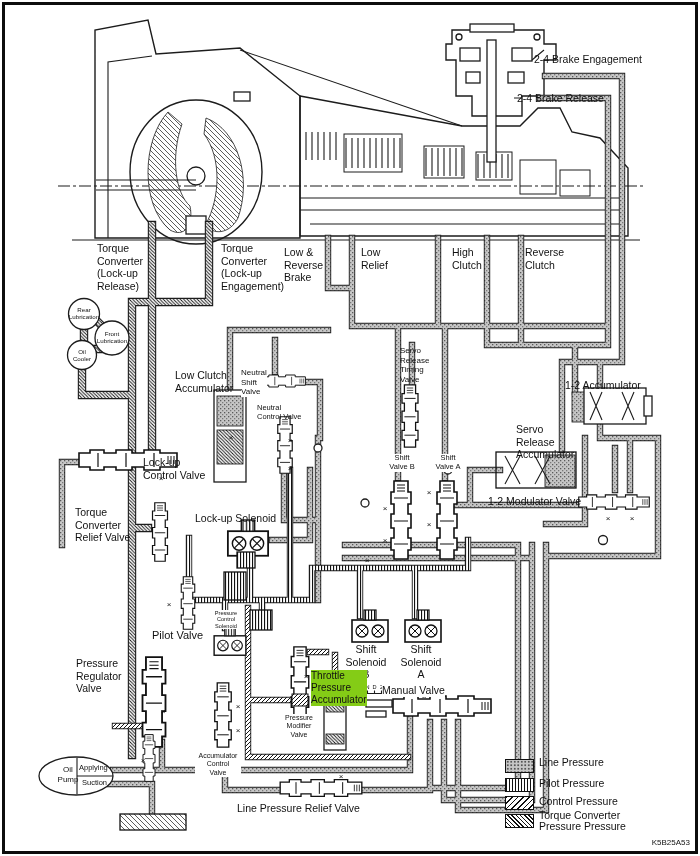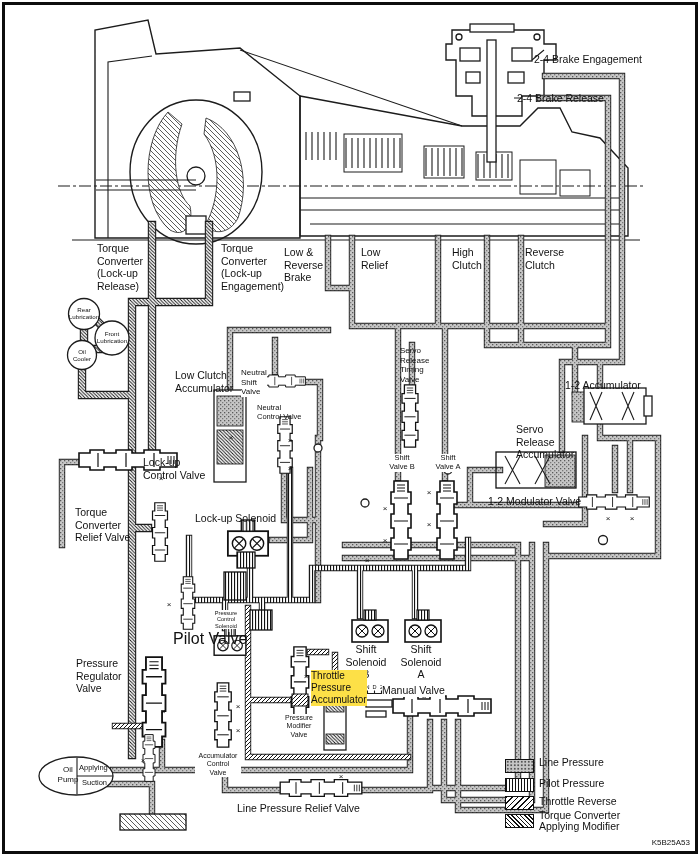--- a/index.html
+++ b/index.html
@@ -2,21 +2,21 @@
 <html><head>
 <meta charset="utf-8">
 <style>
   html,body{margin:0;padding:0;background:#e8e8e8;}
   .stage{position:relative;width:700px;height:856px;background:#fff;overflow:hidden;
          font-family:"Liberation Sans",sans-serif;color:#111;}
   .frame{position:absolute;inset:2px;border:3px solid #0d0d0d;pointer-events:none;z-index:30;}
   svg.circuit{position:absolute;left:0;top:0;z-index:1;}
   .lbl{position:absolute;z-index:20;font:10.5px/1.2 "Liberation Sans",sans-serif;
        color:#111;white-space:pre-line;}
-  .fs11{font-size:16px;margin-left:21px;}
+  .fs11{font-size:11px;}
   .fs10{font-size:10px;}
   .fs8{font-size:8px;line-height:1.2;}
   .fs75{font-size:7.5px;line-height:1.18;}
   .fs7{font-size:7px;line-height:1.18;}
   .fs6{font-size:6.2px;line-height:1.05;}
   .fs55{font-size:5.6px;line-height:1.12;}
   .ctr{text-align:center;}
   .rt{text-align:right;}
   
   .sw{position:absolute;width:27px;height:12px;border:1px solid #111;z-index:20;}
@@ -323,21 +323,21 @@
 Solenoid</div>
   <div class="lbl" style="left:76px;top:657px">Pressure
 Regulator
 Valve</div>
   <div class="lbl ctr" style="left:342px;top:643px;width:48px;background:#fff">Shift
 Solenoid
 B</div>
   <div class="lbl ctr" style="left:397px;top:643px;width:48px;background:#fff">Shift
 Solenoid
 A</div>
-  <div class="lbl fs10" style="left:311px;top:670px;background:#fde047">Throttle
+  <div class="lbl fs10" style="left:311px;top:670px;background:#84cc16">Throttle
 Pressure
 Accumulator</div>
   <div class="lbl" style="left:382px;top:684px;background:#fff">Manual Valve</div>
   <div class="lbl fs7 ctr" style="left:280px;top:714px;width:38px;background:#fff">Pressure
 Modifier
 Valve</div>
   <div class="lbl fs7 ctr" style="left:195px;top:752px;width:46px;background:#fff">Accumulator
 Control
 Valve</div>
   <div class="lbl" style="left:237px;top:802px">Line Pressure Relief Valve</div>
@@ -353,20 +353,20 @@
 Pump</div>
   <div class="lbl fs75" style="left:79px;top:764px">Applying</div>
   <div class="lbl fs75" style="left:82px;top:779px">Suction</div>
 
   <div>
     <div class="sw sw-line" style="left:505px;top:759px"></div>
     <div class="lbl" style="left:539px;top:756px">Line Pressure</div>
     <div class="sw sw-pilot" style="left:505px;top:778px"></div>
     <div class="lbl" style="left:539px;top:777px">Pilot Pressure</div>
     <div class="sw sw-th" style="left:505px;top:796px"></div>
-    <div class="lbl" style="left:539px;top:795px">Throttle Reverse</div>
+    <div class="lbl" style="left:539px;top:795px">Control Pressure</div>
     <div class="sw sw-tc" style="left:505px;top:814px"></div>
     <div class="lbl" style="left:539px;top:810px;line-height:1.08">Torque Converter
-Applying Modifier</div>
+Pressure Pressure</div>
   </div>
 
   <div class="lbl fs8 rt" style="left:644px;top:838px;width:46px">K5B25A53</div>
 </div>
 
 </body></html>

